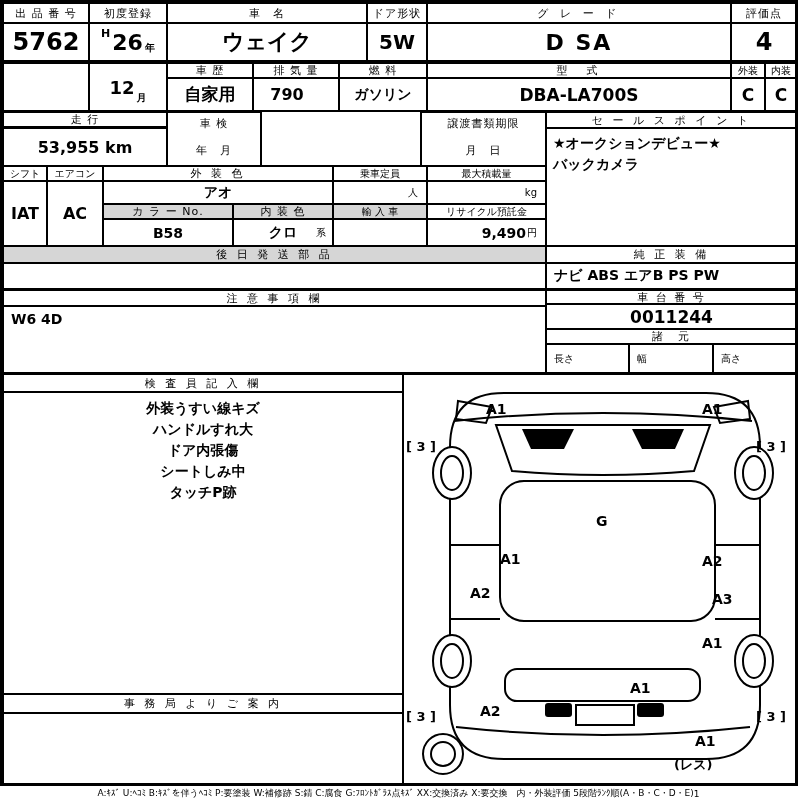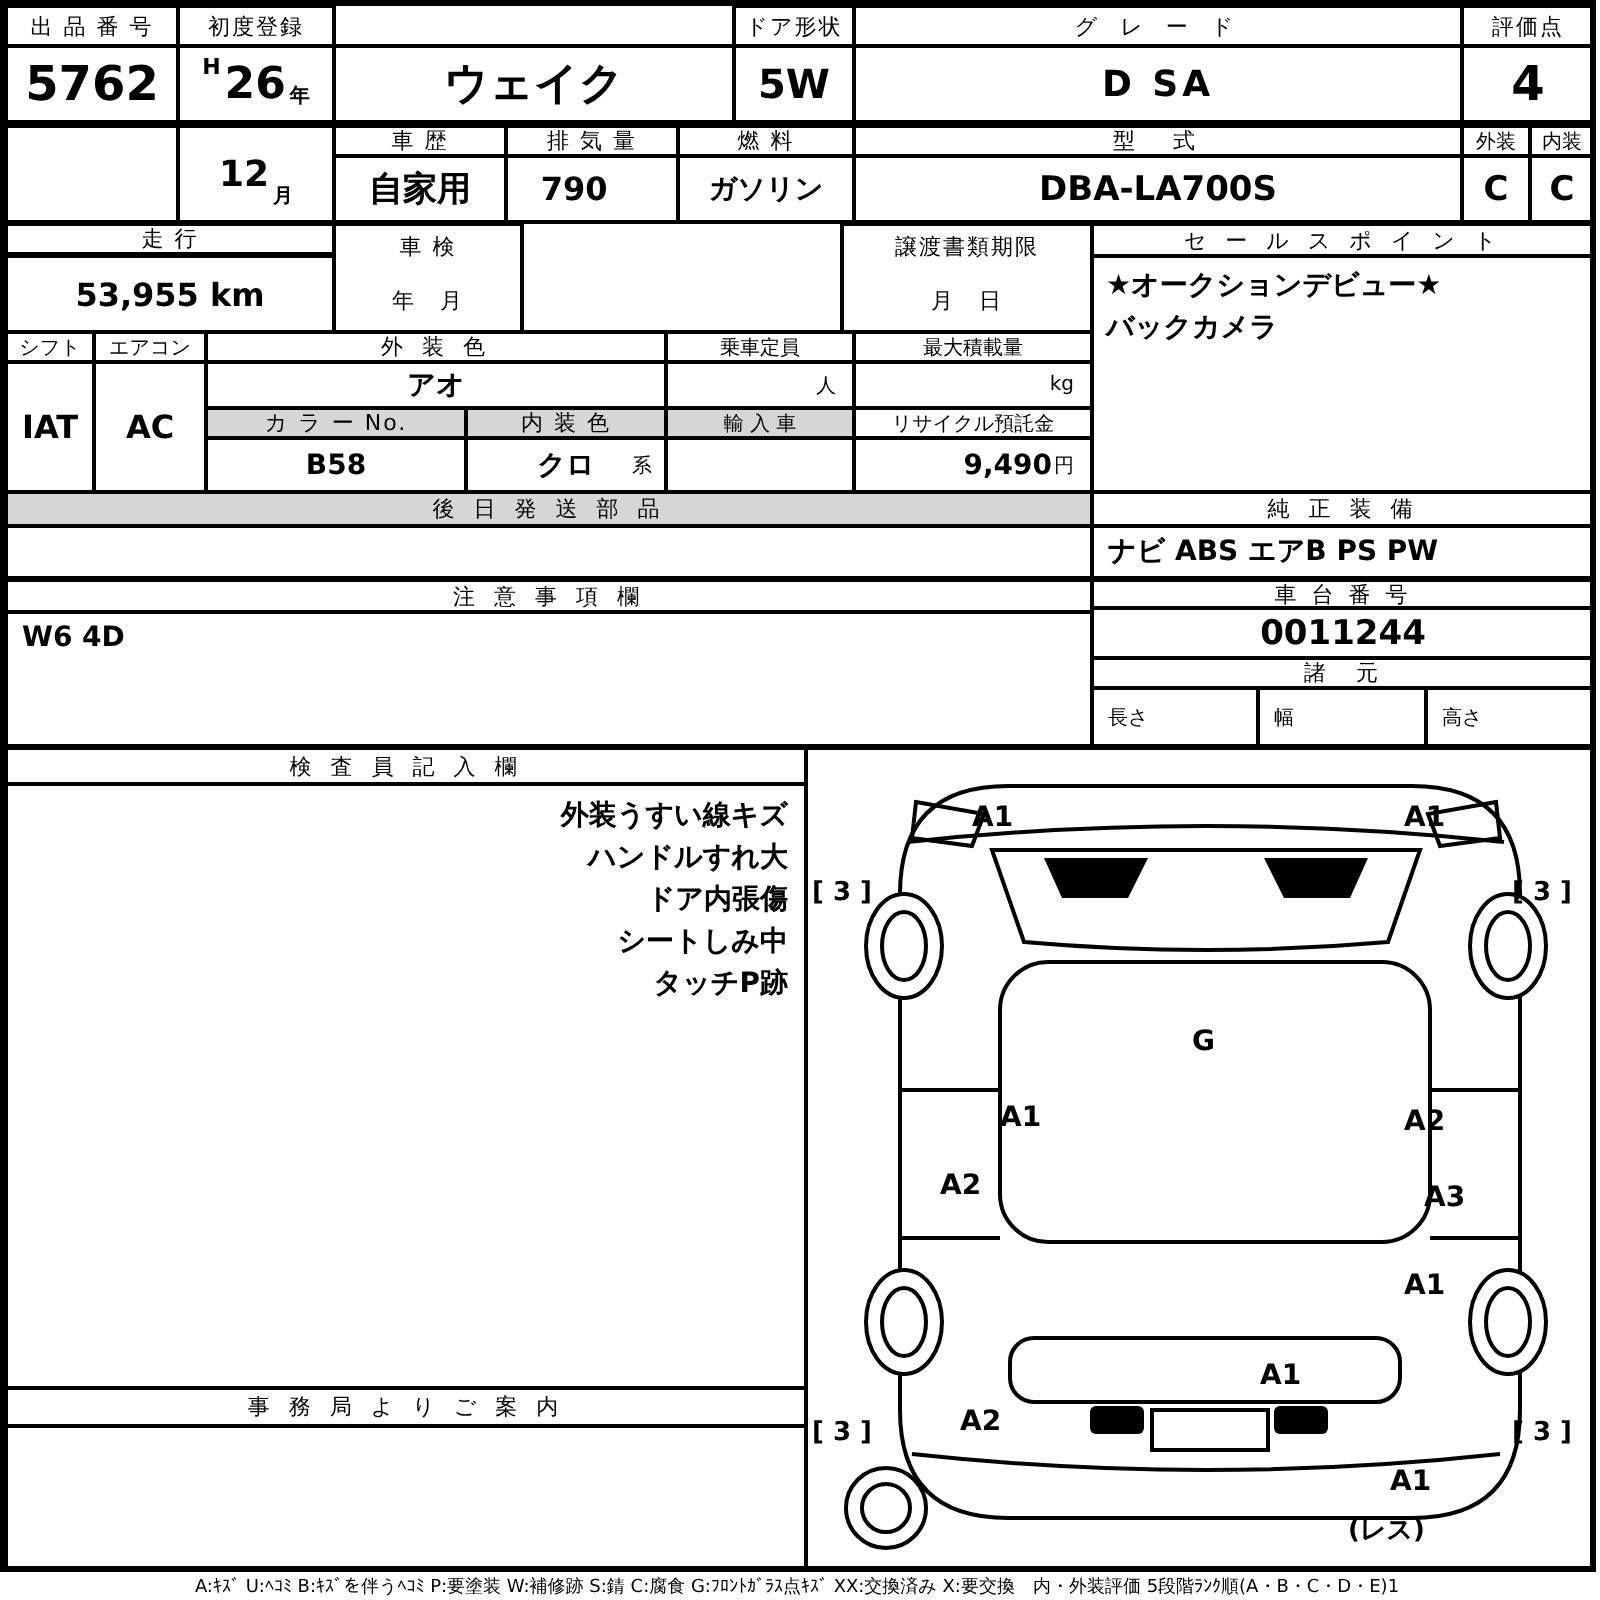--- a/index.html
+++ b/index.html
@@ -57,27 +57,28 @@
   <div class="cell" style="left:88px;top:22px;width:80px;height:40px">
     <span class="era">H</span>
     <span class="yr">26</span>
     <span class="unit-b">年</span>
   </div>
   <div class="cell" style="left:88px;top:62px;width:80px;height:50px">
     <span class="yr" style="font-size:18px">12</span>
     <span class="unit-b">月</span>
   </div>
 
+  <div class="cell hdr" style="left:166px;top:2px;width:202px;height:22px">車　名</div>
   <div class="cell val" style="left:166px;top:22px;width:202px;height:40px;font-size:22px">ウェイク</div>
 
   <div class="cell hdr" style="left:366px;top:2px;width:62px;height:22px">ドア形状</div>
   <div class="cell val med" style="left:366px;top:22px;width:62px;height:40px">5W</div>
 
   <div class="cell hdr" style="left:426px;top:2px;width:306px;height:22px;letter-spacing:4px">グ レ ー ド</div>
-  <div class="cell val" style="left:426px;top:22px;width:306px;height:40px;font-size:18px;letter-spacing:2px">D SA</div>
+  <div class="cell val" style="left:426px;top:22px;width:306px;height:40px;font-size:22px;letter-spacing:2px">D SA</div>
 
   <div class="cell hdr" style="left:730px;top:2px;width:68px;height:22px">評価点</div>
   <div class="cell val big" style="left:730px;top:22px;width:68px;height:40px">4</div>
 
   <div class="cell hdr" style="left:166px;top:62px;width:88px;height:17px">車 歴</div>
   <div class="cell val mid" style="left:166px;top:77px;width:88px;height:35px">自家用</div>
 
   <div class="cell hdr" style="left:252px;top:62px;width:88px;height:17px">排 気 量</div>
   <div class="cell val" style="left:252px;top:77px;width:88px;height:35px;font-size:16px">
     <span>790</span>
@@ -159,21 +160,21 @@
 
   <div class="cell hdr t3" style="left:545px;top:288px;width:253px;height:17px;letter-spacing:2px">車 台 番 号</div>
   <div class="cell val mid" style="left:545px;top:303px;width:253px;height:27px">0011244</div>
 
   <div class="cell hdr" style="left:545px;top:328px;width:253px;height:17px;letter-spacing:2px">諸　元</div>
   <div class="cell left-al spec-lab" style="left:545px;top:343px;width:85px;height:31px">長さ</div>
   <div class="cell left-al spec-lab" style="left:628px;top:343px;width:86px;height:31px">幅</div>
   <div class="cell left-al spec-lab" style="left:712px;top:343px;width:86px;height:31px">高さ</div>
 
   <div class="cell hdr t3" style="left:2px;top:372px;width:402px;height:21px;letter-spacing:3px">検 査 員 記 入 欄</div>
-  <div class="cell stack" style="left:2px;top:391px;width:402px;height:304px;align-items:flex-end;padding:5px 8px">
+  <div class="cell stack" style="left:2px;top:391px;width:402px;height:304px;align-items:center;padding:5px 8px">
     <div class="lines">外装うすい線キズ</div>
     <div class="lines">ハンドルすれ大</div>
     <div class="lines">ドア内張傷</div>
     <div class="lines">シートしみ中</div>
     <div class="lines">タッチP跡</div>
   </div>
 
   <div class="cell hdr" style="left:2px;top:693px;width:402px;height:21px;letter-spacing:3px">事 務 局 よ り ご 案 内</div>
   <div class="cell" style="left:2px;top:712px;width:402px;height:74px"></div>
 

